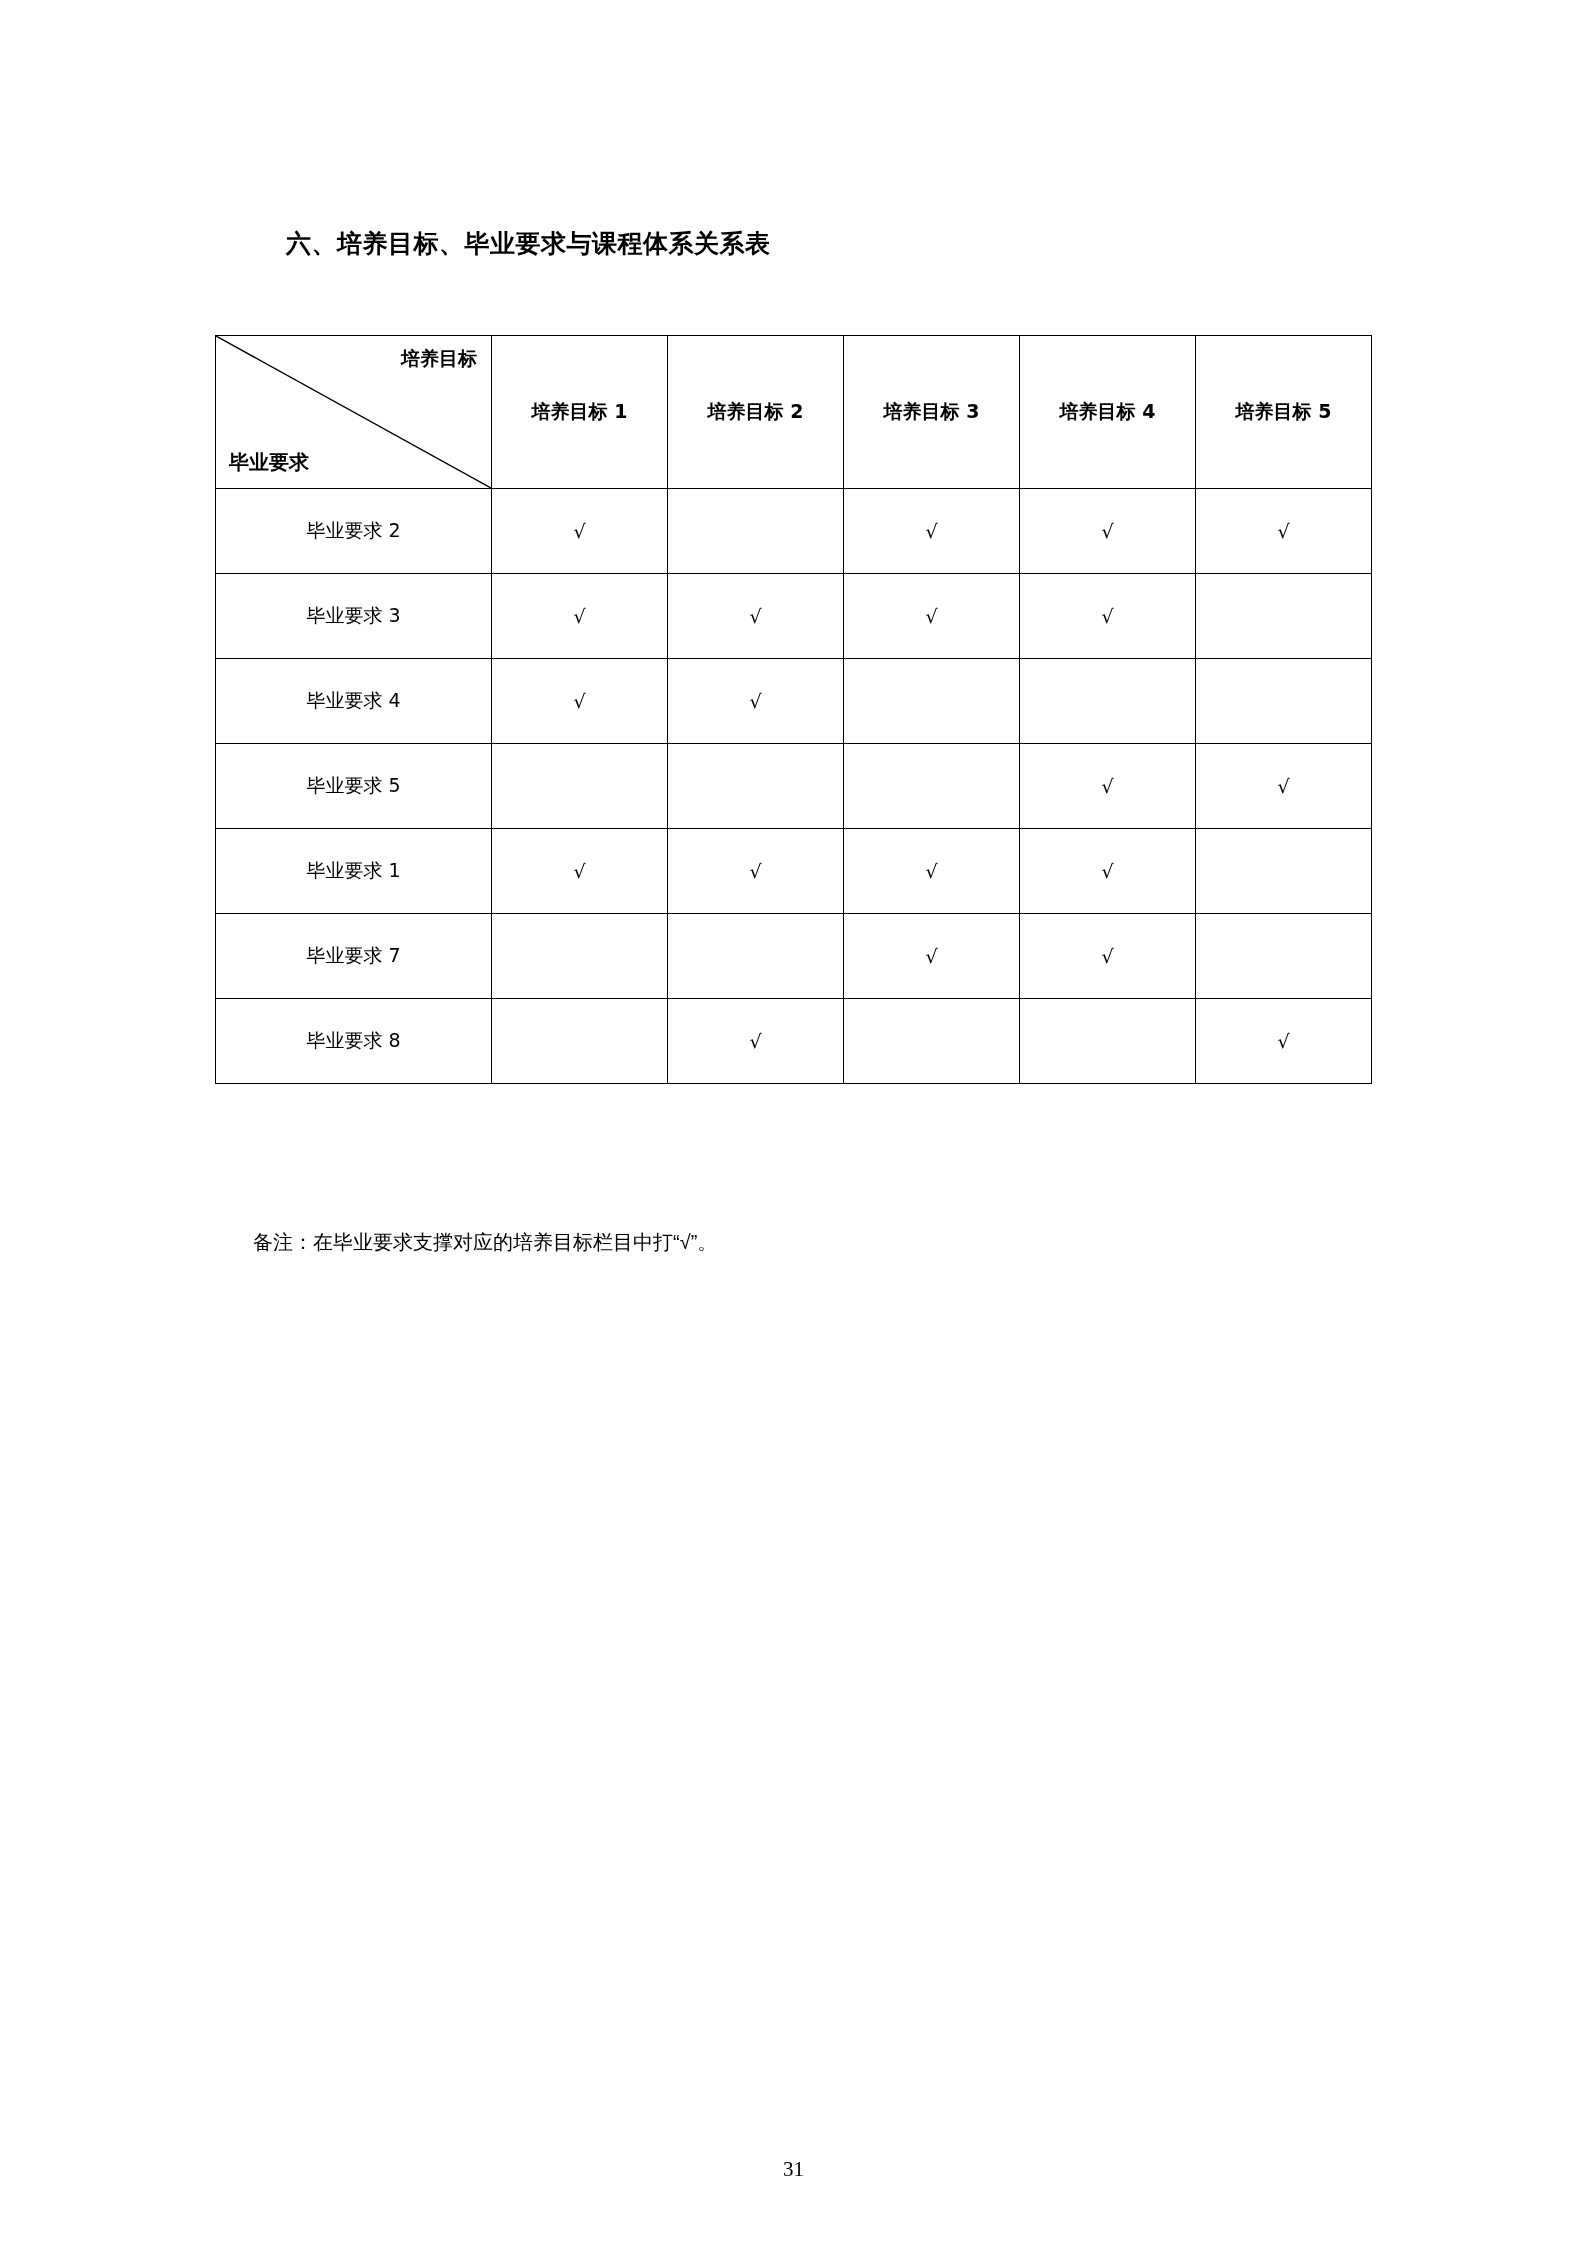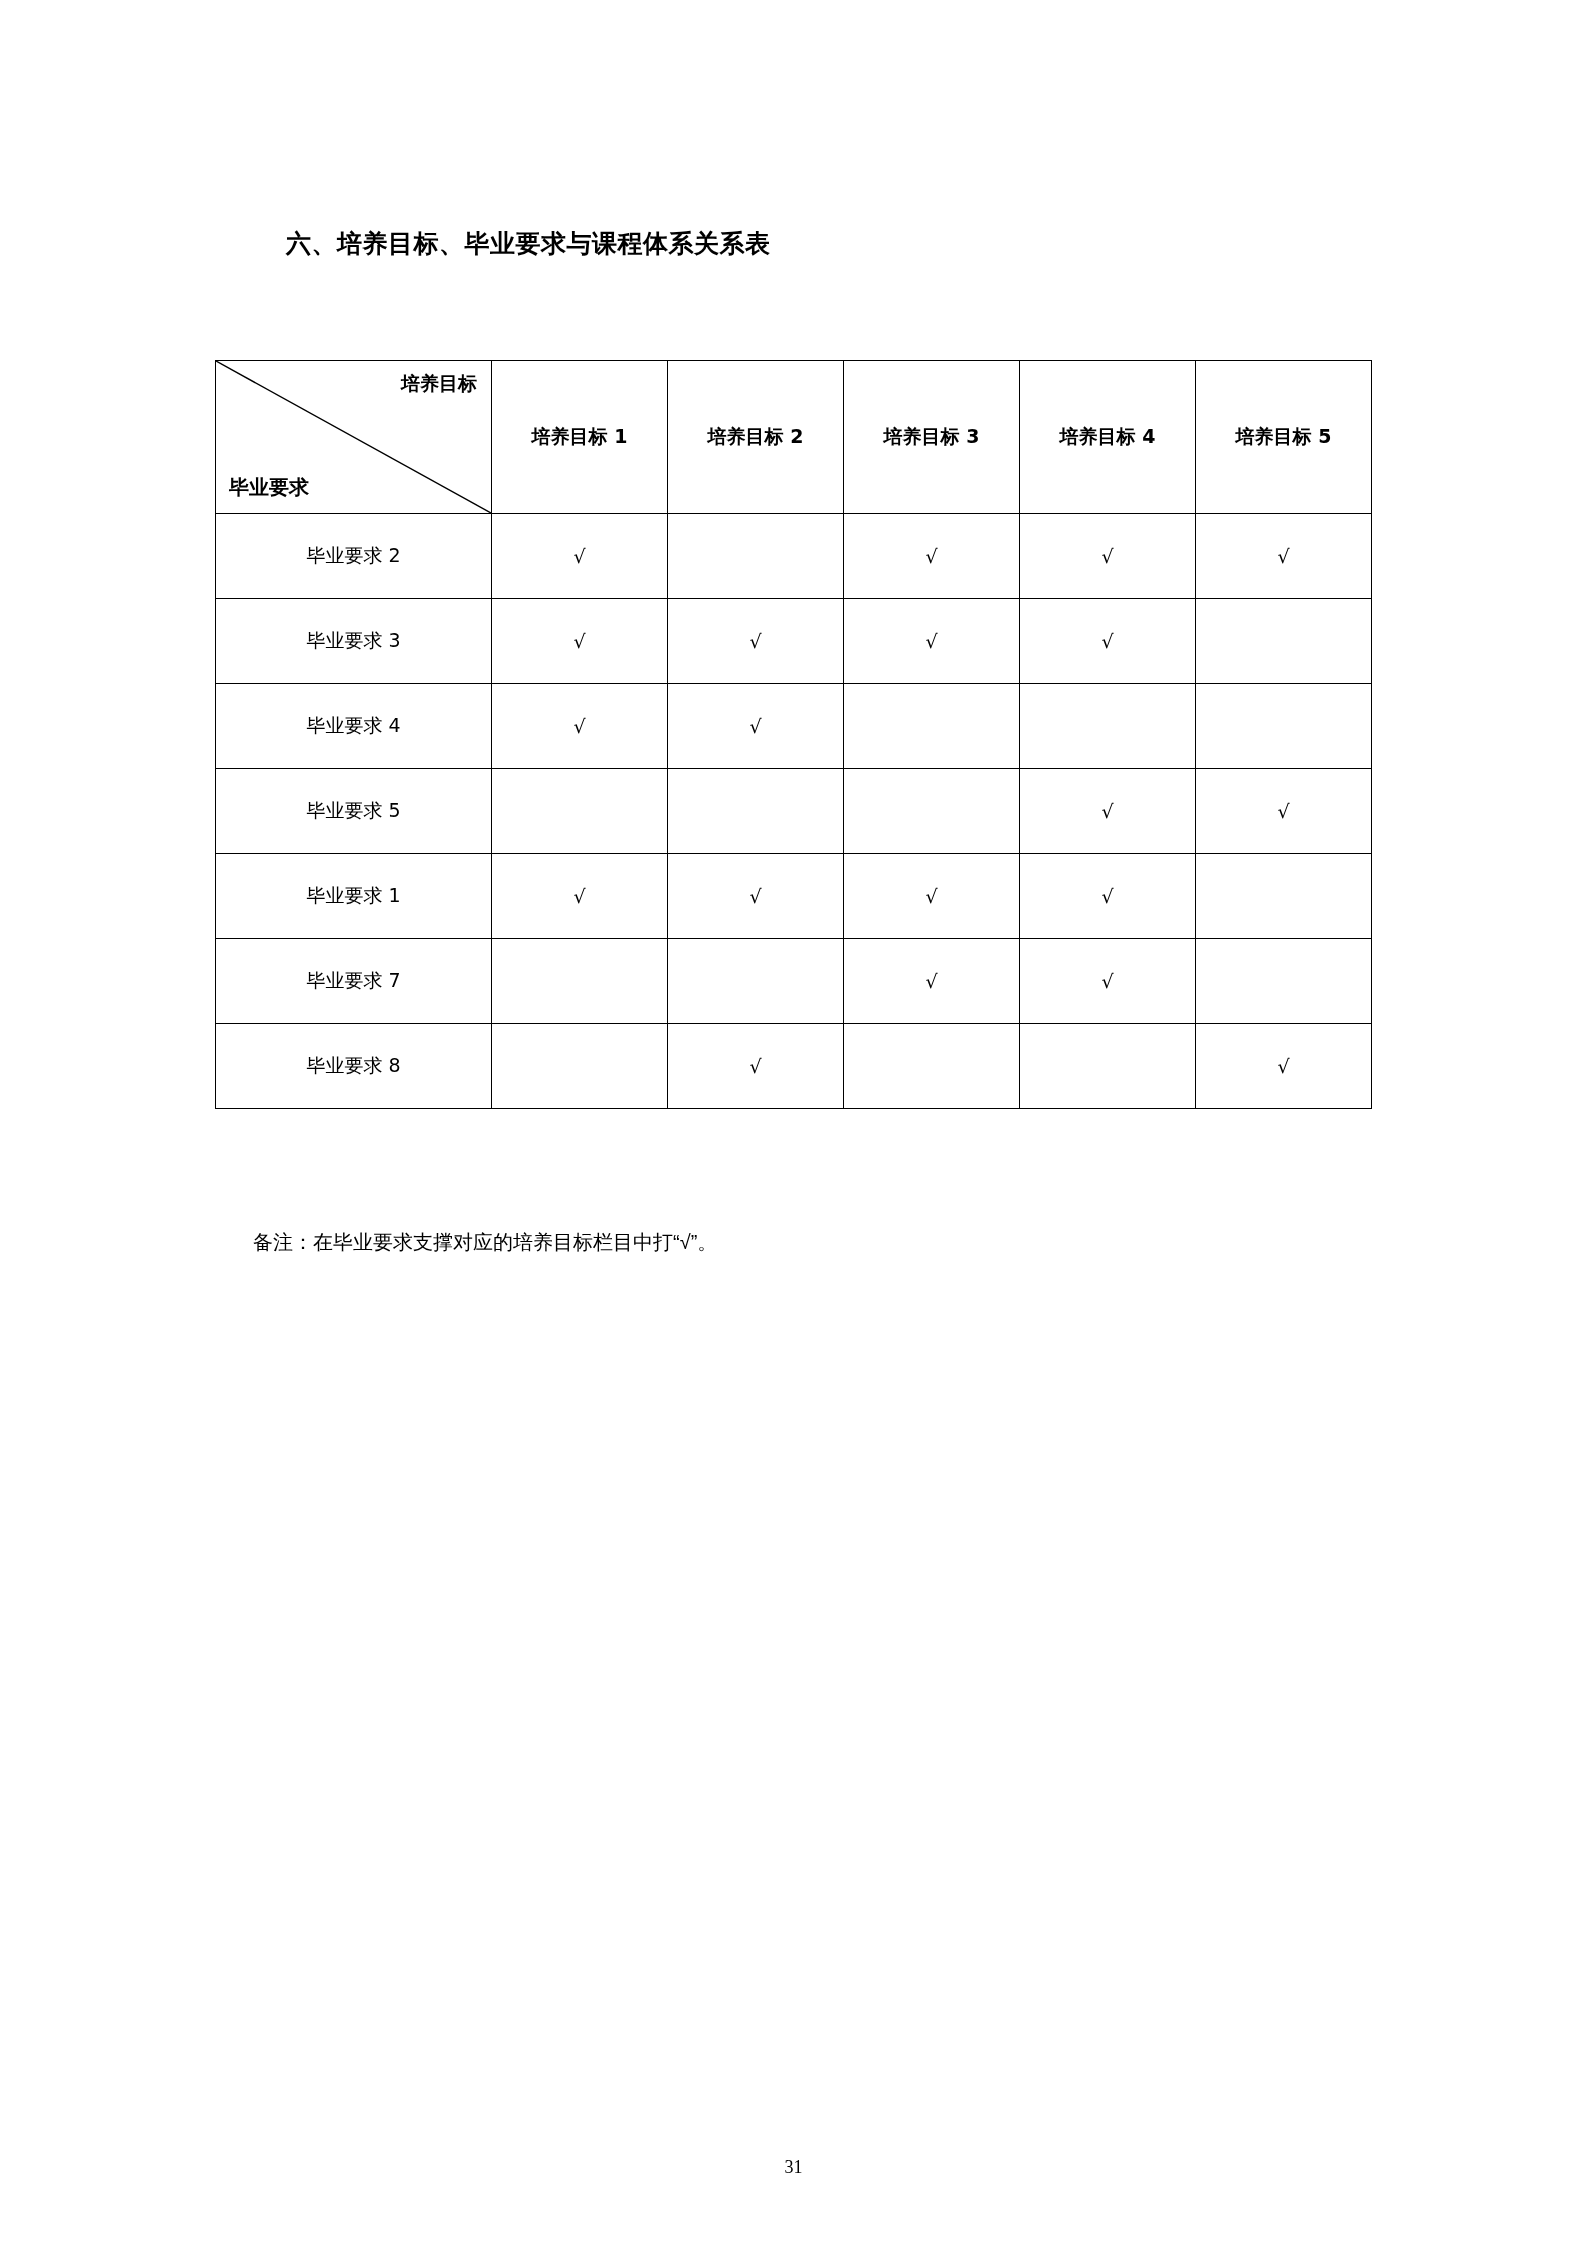--- a/index.html
+++ b/index.html
@@ -40,21 +40,21 @@
     width: 1016px;
     text-align: center;
     font-family: "Liberation Serif", serif;
     font-weight: bold;
     font-size: 25px;
     white-space: nowrap;
   }
   .matrix-wrap {
     position: absolute;
     left: 215px;
-    top: 331px;
+    top: 306px;
     width: 1156px;
   }
   table.matrix {
     border-collapse: collapse;
     table-layout: fixed;
     width: 1156px;
   }
   table.matrix td {
     border: 1px solid #000000;
     text-align: center;
@@ -124,21 +124,21 @@
     font-size: 20px;
     white-space: nowrap;
   }
   .page-number {
     position: absolute;
     left: 0;
     top: 2128px;
     width: 1587px;
     text-align: center;
     font-family: "Liberation Serif", serif;
-    font-size: 18px;
+    font-size: 21px;
   }
 </style>
 </head>
 <body>
 
 <div class="page">
 
   <div class="section-heading">六、培养目标、毕业要求与课程体系关系表</div>
 
 

